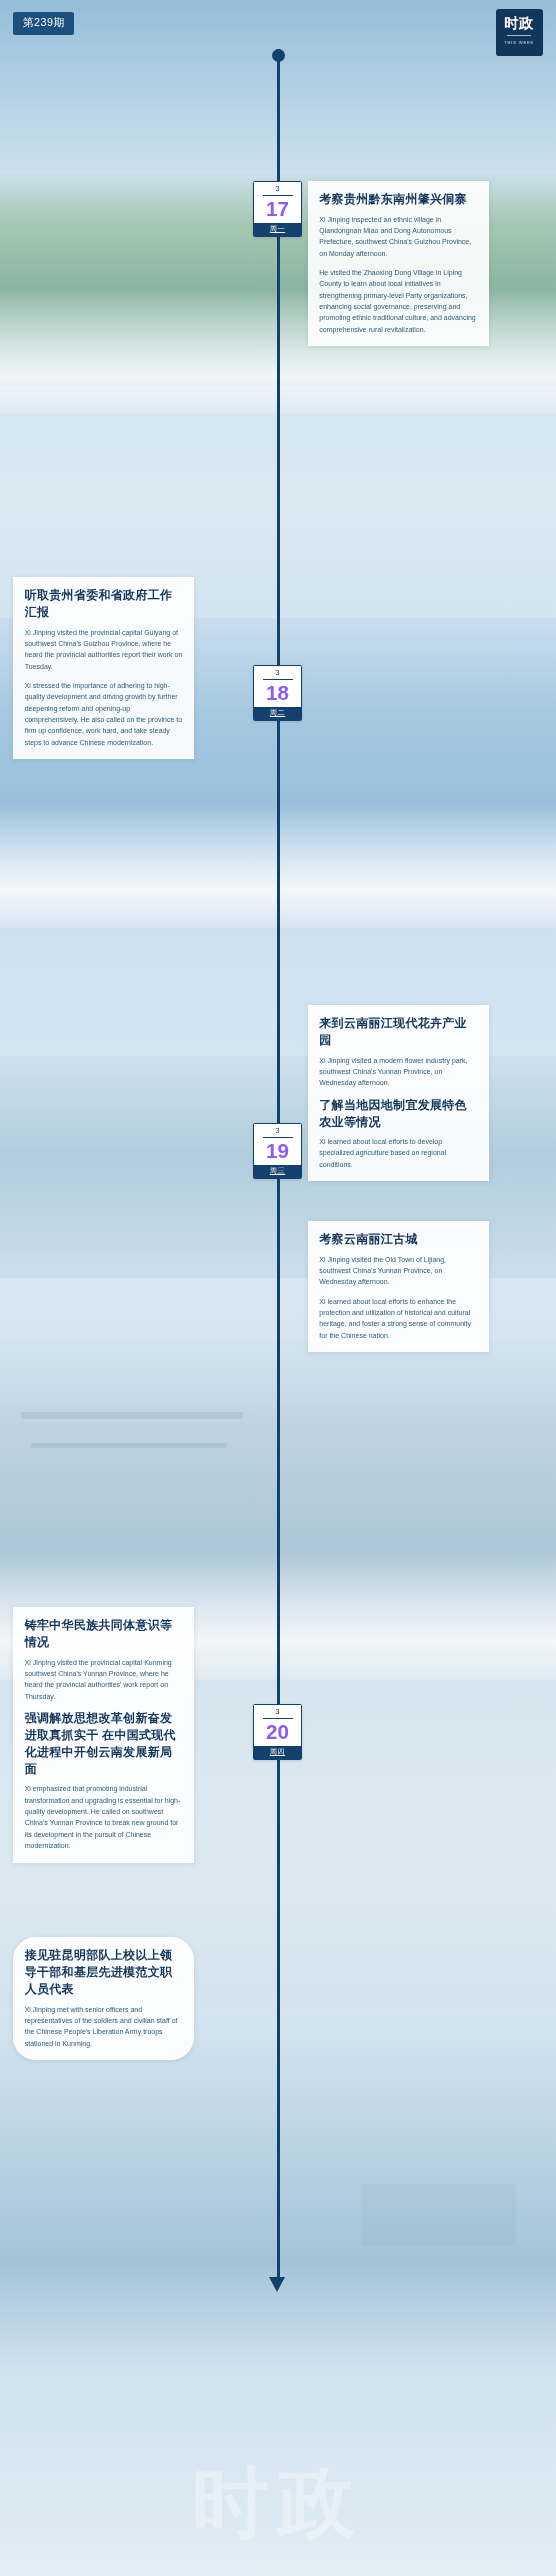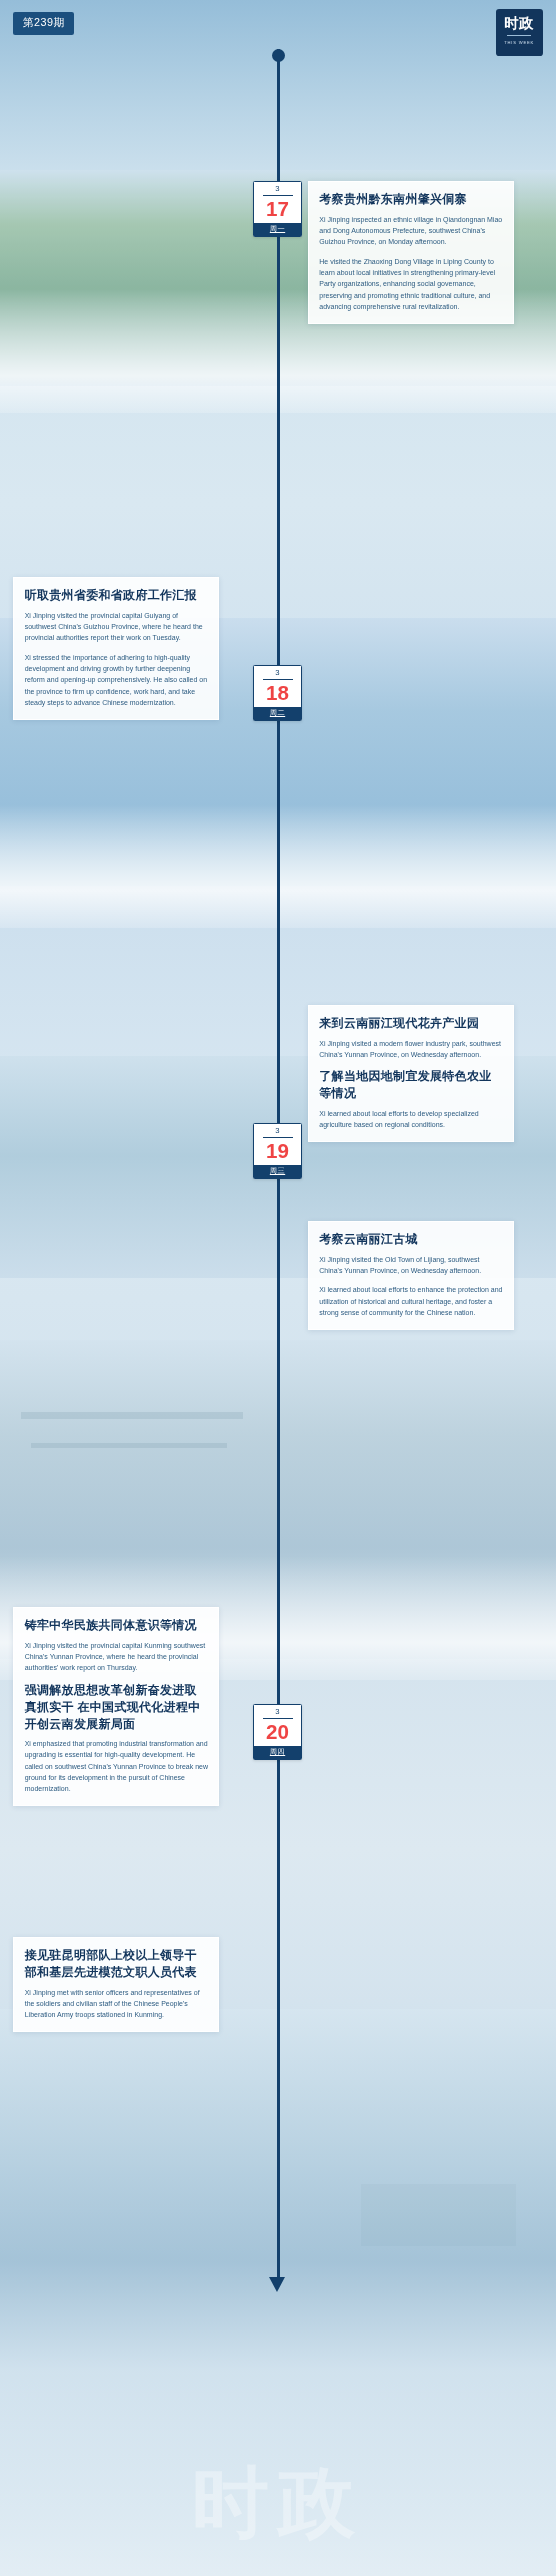--- a/index.html
+++ b/index.html
@@ -68,27 +68,27 @@
   .tl-arrow { position:absolute; left:269px; width:0; height:0;
               border-left:8.8px solid transparent; border-right:8.8px solid transparent;
               border-top:15.5px solid #13406c; }
   .date-chip {
     position:absolute; left:253px; width:49px; text-align:center;
     background:#ffffff; border:1px solid #13406c; border-radius:1.5px;
     padding:3.1px 0 0; box-shadow:0 1px 3.1px rgba(0,0,0,.12);
   }
   .date-chip .m { font-size:7.7px; color:#13406c; line-height:1; }
   .date-chip .sep { width:30px; height:1px; background:#13406c; margin:2.6px auto;}
-  .date-chip .d { font-size:20.6px; font-weight:bold; color:#ef4444; line-height:1; }
+  .date-chip .d { font-size:20.6px; font-weight:bold; color:#8b5cf6; line-height:1; }
   .date-chip .w { margin-top:3.1px; background:#13406c; color:#fff; font-size:7.2px;
                   padding:1.5px 0; letter-spacing:0.5px;text-decoration:underline;}
 
   
   .card {
-    position:absolute; width:206px;
+    position:absolute; width:181px;
     background:rgba(255,255,255,.90);
     border:0.5px solid rgba(255,255,255,.95);
     box-shadow:0 1px 5.2px rgba(30,70,110,.13);
     padding:9.3px 10.3px 10.3px;
   }
   .card.left { left:13.4px; }
   .card.right { left:308px; }
   .card h3 {
     margin:0 0 5.2px; font-size:12px; line-height:1.42; font-weight:bold;
     color:#12355c; letter-spacing:0.3px;
@@ -181,19 +181,19 @@
     <p class="en">Xi learned about local efforts to enhance the protection and utilization of historical and cultural heritage, and foster a strong sense of community for the Chinese nation.</p>
   </div>
 
   <div class="card left" style="top:1607px;">
     <h3>铸牢中华民族共同体意识等情况</h3>
     <p class="en">Xi Jinping visited the provincial capital Kunming southwest China's Yunnan Province, where he heard the provincial authorities' work report on Thursday.</p>
     <h3>强调解放思想改革创新奋发进取真抓实干 在中国式现代化进程中开创云南发展新局面</h3>
     <p class="en">Xi emphasized that promoting industrial transformation and upgrading is essential for high-quality development. He called on southwest China's Yunnan Province to break new ground for its development in the pursuit of Chinese modernization.</p>
   </div>
 
-  <div class="card left" style="top:1937px;">
+  <div class="card left" style="top:1937px;border-radius:23px;">
     <h3>接见驻昆明部队上校以上领导干部和基层先进模范文职人员代表</h3>
     <p class="en">Xi Jinping met with senior officers and representatives of the soldiers and civilian staff of the Chinese People's Liberation Army troops stationed in Kunming.</p>
   </div>
 
 </div>
 
 
 </body></html>

